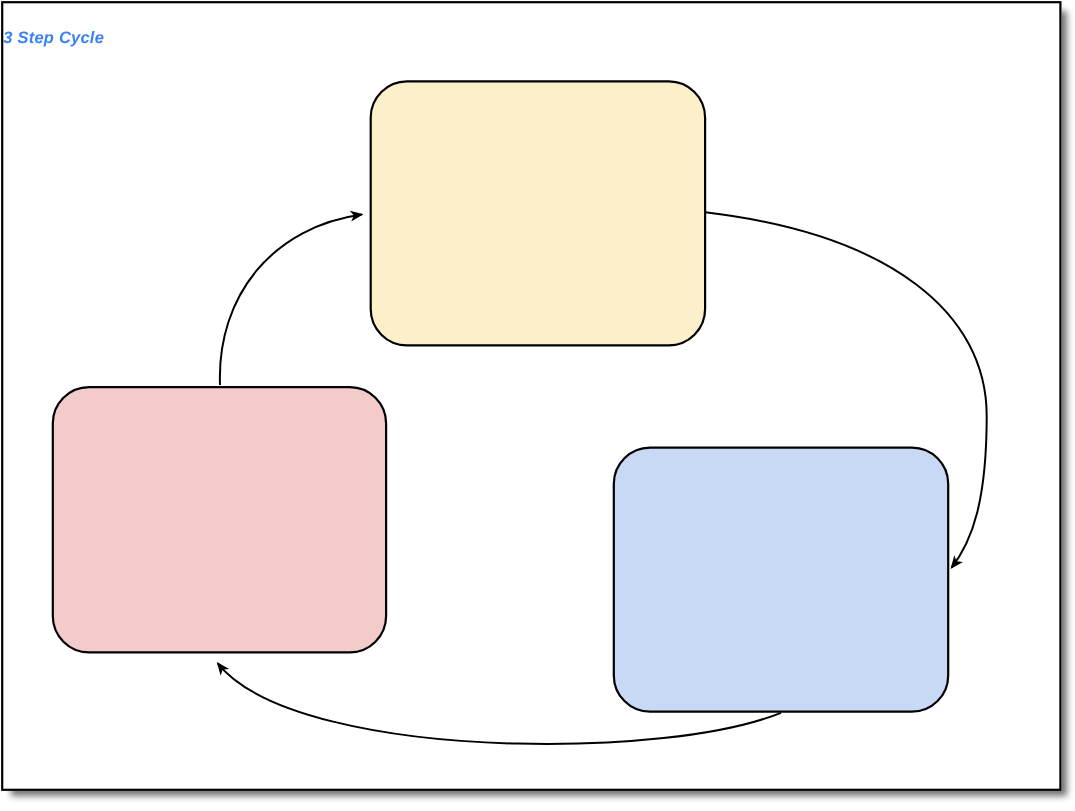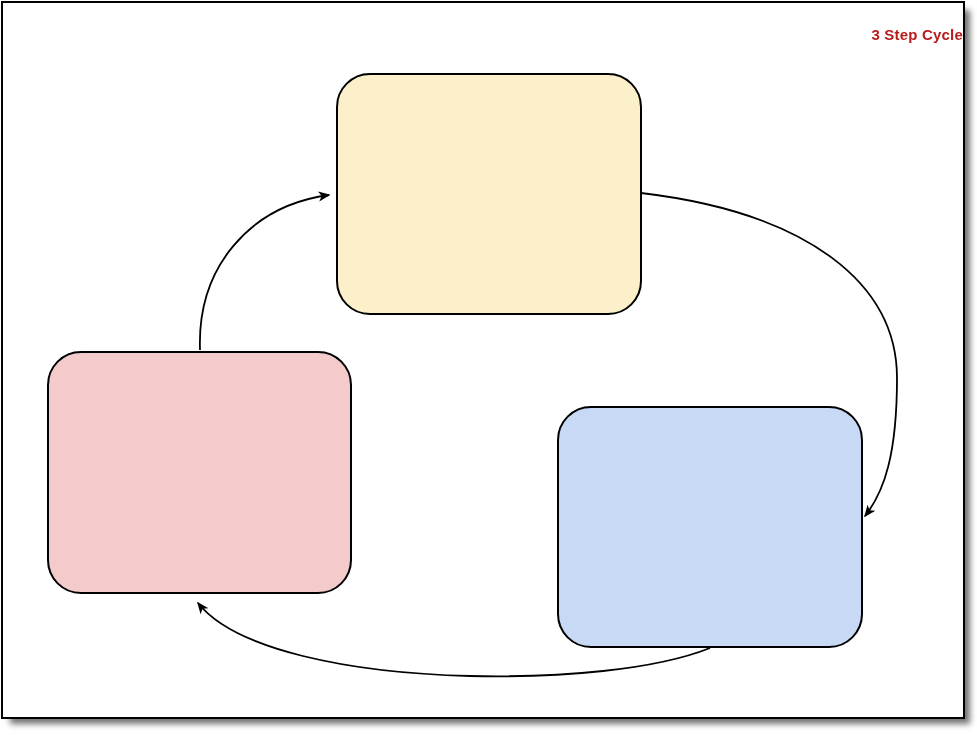--- a/index.html
+++ b/index.html
@@ -26,26 +26,27 @@
     box-sizing: border-box;
     background: #ffffff;
     border: 2px solid #000000;
     box-shadow: 7px 7px 6px -2px rgba(0, 0, 0, 0.55);
   }
   .title {
     position: absolute;
     left: 0;
     top: 21px;
     width: 100%;
-    text-align: right;
+    text-align: left;
     font-size: 15px;
     font-weight: bold;
-    color: #b91c1c;
+    color: #3b82f6;
     line-height: 21px;
     letter-spacing: 0.2px;
+    font-style: italic;
   }
   .node {
     position: absolute;
     box-sizing: border-box;
     border: 2px solid #000000;
     border-radius: 34px;
   }
   .node-step1 { left: 333px; top: 70px;  width: 306px; height: 242px; }
   .node-step2 { left: 554px; top: 403px; width: 306px; height: 242px; }
   .node-step3 { left: 44px;  top: 348px; width: 305px; height: 243px; }

